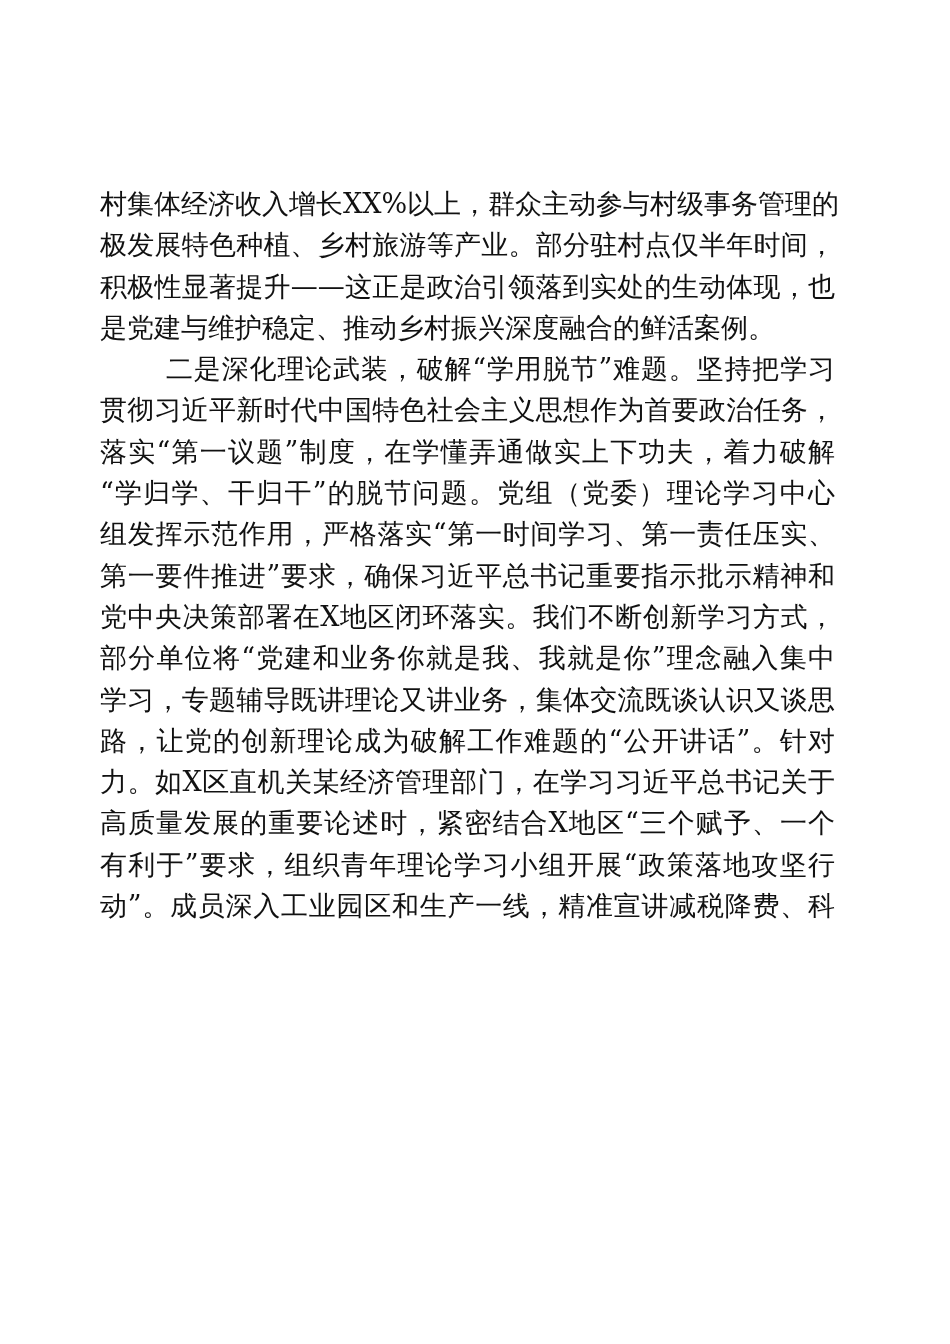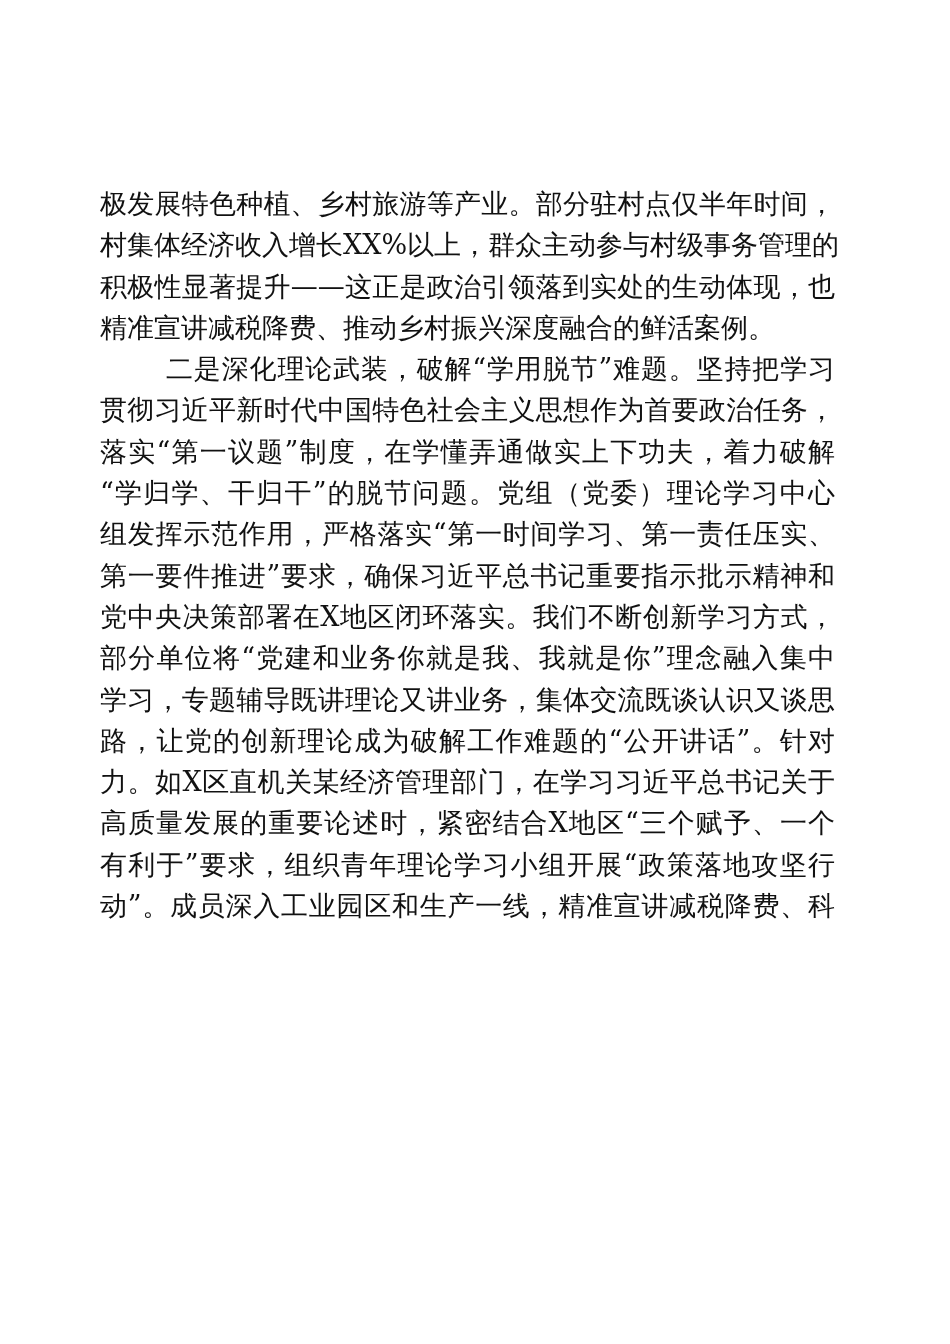--- a/index.html
+++ b/index.html
@@ -24,24 +24,24 @@
     }
     .line.last { text-align-last: left; }
     .line.indent { padding-left: 66px; }
     .para { display: block; }
   </style>
 </head>
 <body>
 
 <div class="page">
   <div class="para">
+    <span class="line">村集体经济收入增长XX%以上，群众主动参与村级事务管理的</span>
     <span class="line">极发展特色种植、乡村旅游等产业。部分驻村点仅半年时间，</span>
-    <span class="line">村集体经济收入增长XX%以上，群众主动参与村级事务管理的</span>
     <span class="line">积极性显著提升——这正是政治引领落到实处的生动体现，也</span>
-    <span class="line last">精准宣讲减税降费、推动乡村振兴深度融合的鲜活案例。</span>
+    <span class="line last">是党建与维护稳定、推动乡村振兴深度融合的鲜活案例。</span>
   </div>
   <div class="para">
     <span class="line indent">二是深化理论武装，破解“学用脱节”难题。坚持把学习</span>
     <span class="line">贯彻习近平新时代中国特色社会主义思想作为首要政治任务，</span>
     <span class="line">落实“第一议题”制度，在学懂弄通做实上下功夫，着力破解</span>
     <span class="line">“学归学、干归干”的脱节问题。党组（党委）理论学习中心</span>
     <span class="line">组发挥示范作用，严格落实“第一时间学习、第一责任压实、</span>
     <span class="line">第一要件推进”要求，确保习近平总书记重要指示批示精神和</span>
     <span class="line">党中央决策部署在X地区闭环落实。我们不断创新学习方式，</span>
     <span class="line">部分单位将“党建和业务你就是我、我就是你”理念融入集中</span>

